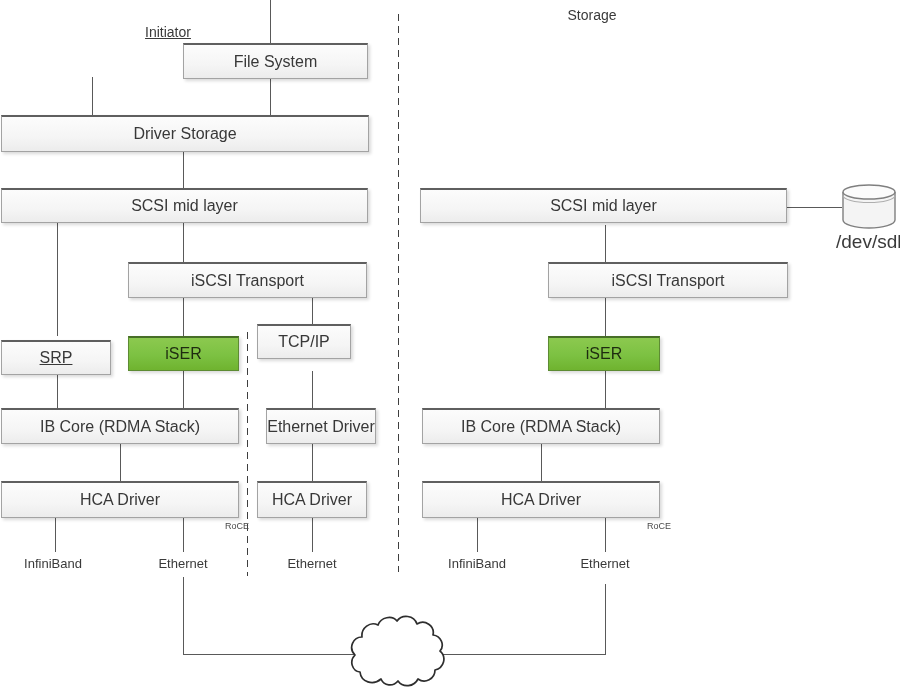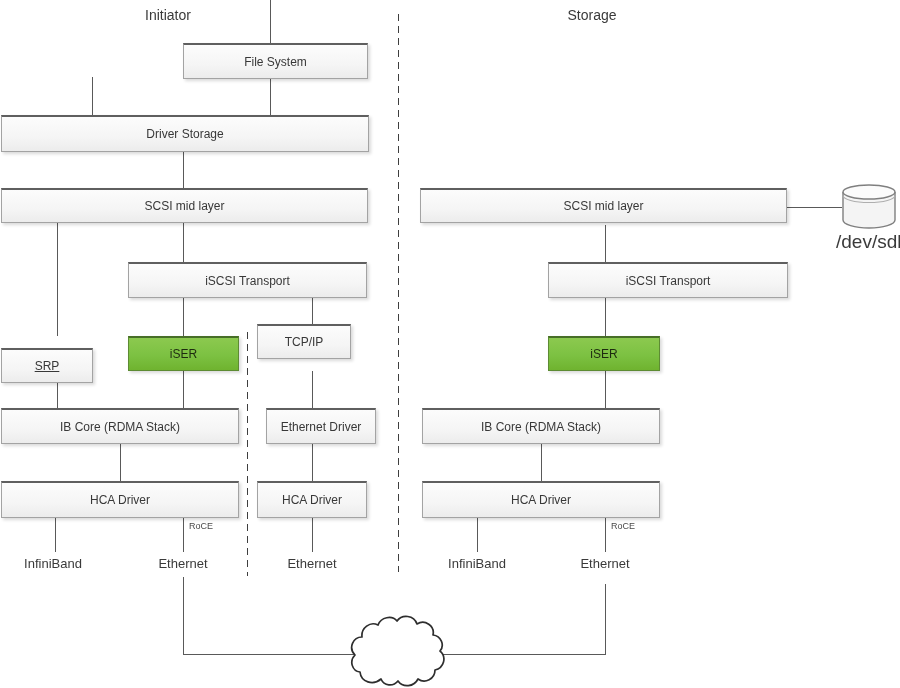--- a/index.html
+++ b/index.html
@@ -6,44 +6,44 @@
   .canvas{
     position:relative;width:900px;height:688px;background:#ffffff;overflow:hidden;
     font-family:"Liberation Sans",sans-serif;color:#3a3a3a;
   }
   .node{
     position:absolute;box-sizing:border-box;
     display:flex;align-items:center;justify-content:center;
     background:linear-gradient(180deg,#fcfcfc 0%,#f5f5f5 60%,#ececec 100%);
     border:1px solid #a3a3a3;border-top:2px solid #5f5f5f;
     box-shadow:2px 2px 3px rgba(0,0,0,0.15);
-    font-size:12px;color:#383838;white-space:nowrap;
+    font-size:16px;color:#383838;white-space:nowrap;
   }
   .node.green{
     background:linear-gradient(180deg,#8cc94f 0%,#7cc142 55%,#6fb32f 100%);
     border:1px solid #5d8b33;border-top:2px solid #476e27;
     color:#1e2b10;
   }
   .vl{position:absolute;width:1px;background:#595959;}
   .hl{position:absolute;height:1px;background:#595959;}
   .dash{
     position:absolute;width:1px;
     background:repeating-linear-gradient(to bottom,#3e3e3e 0 7px,transparent 7px 12px);
   }
   .lbl{position:absolute;text-align:center;font-size:13px;color:#3a3a3a;white-space:nowrap;}
   .hdr{position:absolute;text-align:center;font-size:14px;color:#3a3a3a;}
-  .small{position:absolute;font-size:9px;color:#4a4a4a;white-space:nowrap;}
+  .small{position:absolute;font-size:9px;color:#4a4a4a;white-space:nowrap;margin-left:36px;}
   svg{display:block;}
 </style>
 </head>
 <body>
 
 <div class="canvas">
 
-  <div class="hdr" style="left:108px;top:7px;width:120px;">Initiator</div>
+  <div class="hdr" style="left:108px;top:24px;width:120px;text-decoration:underline;">Initiator</div>
   <div class="hdr" style="left:532px;top:7px;width:120px;">Storage</div>
 
   <div class="dash" style="left:398px;top:14px;height:558px;"></div>
   <div class="dash" style="left:247px;top:332px;height:244px;"></div>
 
   <div class="vl" style="left:270px;top:0;height:43px;"></div>
   <div class="vl" style="left:270px;top:79px;height:36px;"></div>
   <div class="vl" style="left:92px;top:77px;height:38px;"></div>
   <div class="vl" style="left:183px;top:152px;height:36px;"></div>
   <div class="vl" style="left:57px;top:223px;height:113px;"></div>
@@ -68,21 +68,21 @@
   <div class="vl" style="left:605px;top:584px;height:71px;"></div>
 
   <div class="hl" style="left:787px;top:207px;width:55px;"></div>
   <div class="hl" style="left:183px;top:654px;width:180px;"></div>
   <div class="hl" style="left:440px;top:654px;width:166px;"></div>
 
   <div class="node" style="left:183px;top:43px;width:185px;height:36px;">File System</div>
   <div class="node" style="left:1px;top:115px;width:368px;height:37px;">Driver Storage</div>
   <div class="node" style="left:1px;top:188px;width:367px;height:35px;">SCSI mid layer</div>
   <div class="node" style="left:128px;top:262px;width:239px;height:36px;">iSCSI Transport</div>
-  <div class="node" style="left:1px;top:348px;width:92px;height:35px;text-decoration:underline;">SRP</div>
+  <div class="node" style="left:1px;top:340px;width:110px;height:35px;text-decoration:underline;">SRP</div>
   <div class="node green" style="left:128px;top:336px;width:111px;height:35px;">iSER</div>
   <div class="node" style="left:257px;top:324px;width:94px;height:35px;">TCP/IP</div>
   <div class="node" style="left:1px;top:408px;width:238px;height:36px;">IB Core (RDMA Stack)</div>
   <div class="node" style="left:266px;top:408px;width:110px;height:36px;">Ethernet Driver</div>
   <div class="node" style="left:1px;top:481px;width:238px;height:37px;">HCA Driver</div>
   <div class="node" style="left:257px;top:481px;width:110px;height:37px;">HCA Driver</div>
 
   <div class="small" style="left:189px;top:521px;">RoCE</div>
   <div class="lbl" style="left:13px;top:556px;width:80px;">InfiniBand</div>
   <div class="lbl" style="left:143px;top:556px;width:80px;">Ethernet</div>

